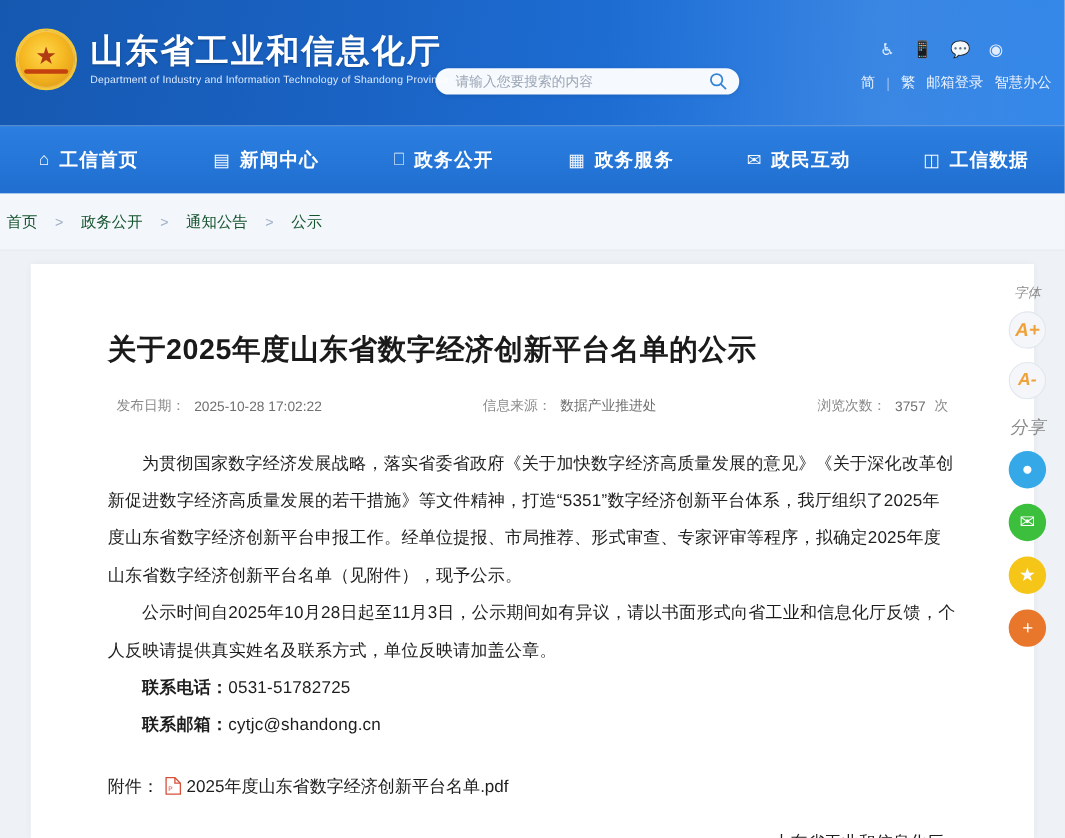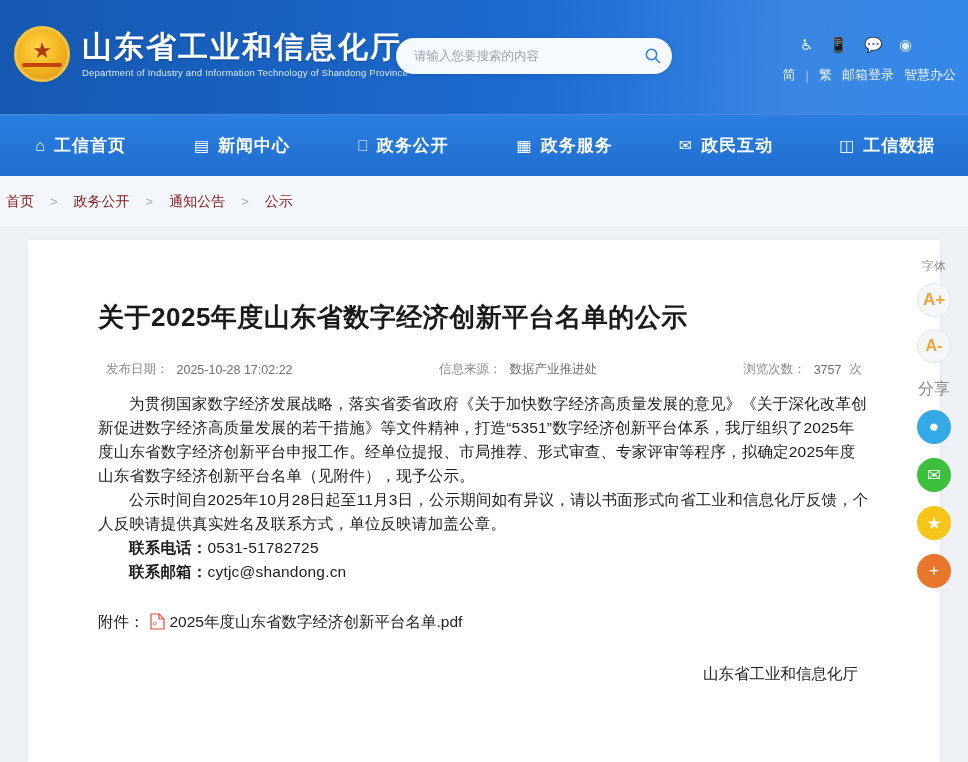--- a/index.html
+++ b/index.html
@@ -44,22 +44,22 @@
     background: #c4420f; border-radius: 2px;
   }
   .brand-text .cn {
     color: #fff; font-size: 30px; font-weight: bold; letter-spacing: 2px;
     line-height: 34px; text-shadow: 0 1px 2px rgba(0,0,0,.25);
   }
   .brand-text .en {
     color: #dbe9ff; font-size: 9.5px; letter-spacing: .2px; margin-top: 3px;
   }
   .search-box {
-    position: absolute; left: 396px; top: 38px;
-    width: 276px; height: 36px;
+    position: absolute; left: 396px; top: 62px;
+    width: 276px; height: 24px;
     background: rgba(255,255,255,0.96);
     border-radius: 20px;
     display: flex; align-items: center;
     padding: 0 8px 0 18px;
     box-shadow: 0 1px 4px rgba(0,0,0,.12);
   }
   .search-box input {
     flex: 1; border: 0; outline: none; background: transparent;
     font-size: 12.5px; color: #444;
     font-family: "Liberation Sans", sans-serif;
@@ -100,21 +100,21 @@
   .nav-item .nico { font-size: 16px; font-weight: normal; opacity: .95; }
 
   
   .crumb {
     height: 52px; background: #f3f6fa;
     display: flex; align-items: center; gap: 16px;
     padding-left: 6px;
     font-size: 14px; color: #3d4a5c;
     border-bottom: 1px solid #e4e9f0;
   }
-  .crumb .ci { color: #7f1d1d; cursor: pointer; }
+  .crumb .ci { color: #14532d; cursor: pointer; }
   .crumb .arrow { color: #9fb0c6; font-size: 13px; }
 
   
   .content-wrap {
     position: relative;
     background: #eef2f7;
     height: 534px;
     padding: 12px 28px 0 28px;
   }
   .article {
@@ -129,22 +129,23 @@
     margin: 18px 0 26px 0;
   }
   .meta {
     display: flex; align-items: flex-end; justify-content: space-between;
     font-size: 12.5px; color: #8a8a8a;
     padding: 0 8px 14px 8px;
   }
   .meta .grp { display: flex; gap: 8px; align-items: center; }
   .meta .val { color: #6f6f6f; }
   .body-txt {
-    font-size: 15.5px; color: #1d1d1d; line-height: 24px;
+    font-size: 15.5px; color: #1d1d1d; line-height: 34px;
     letter-spacing: .2px;
+    margin-top: 13px;
   }
   .body-txt p { text-indent: 2em; }
   .contact { font-weight: bold; }
   .contact .v { font-weight: normal; }
   .attach {
     margin-top: 26px; font-size: 15.5px; color: #1d1d1d;
     display: flex; align-items: baseline; gap: 2px;
   }
   .pdf-ico {
     display: inline-block; width: 15px; height: 17px;
@@ -155,20 +156,21 @@
     margin-top: 26px; text-align: right; font-size: 15.5px; color: #1d1d1d;
     line-height: 30px; padding-right: 12px;
   }
 
   
   .rail {
     position: absolute; right: 6px; top: 30px;
     width: 56px;
     display: flex; flex-direction: column; align-items: center;
     gap: 6px;
+    font-style: italic;
   }
   .rail .lab { font-size: 12px; color: #8b8b8b; margin-bottom: 2px; }
   .rail .btn {
     width: 34px; height: 34px; border-radius: 50%;
     background: #f4f6f9; border: 1px solid #e2e7ee;
     display: flex; align-items: center; justify-content: center;
     color: #f0a23a; font-size: 17px; font-weight: bold;
     cursor: pointer;
     margin-bottom: 6px;
   }

